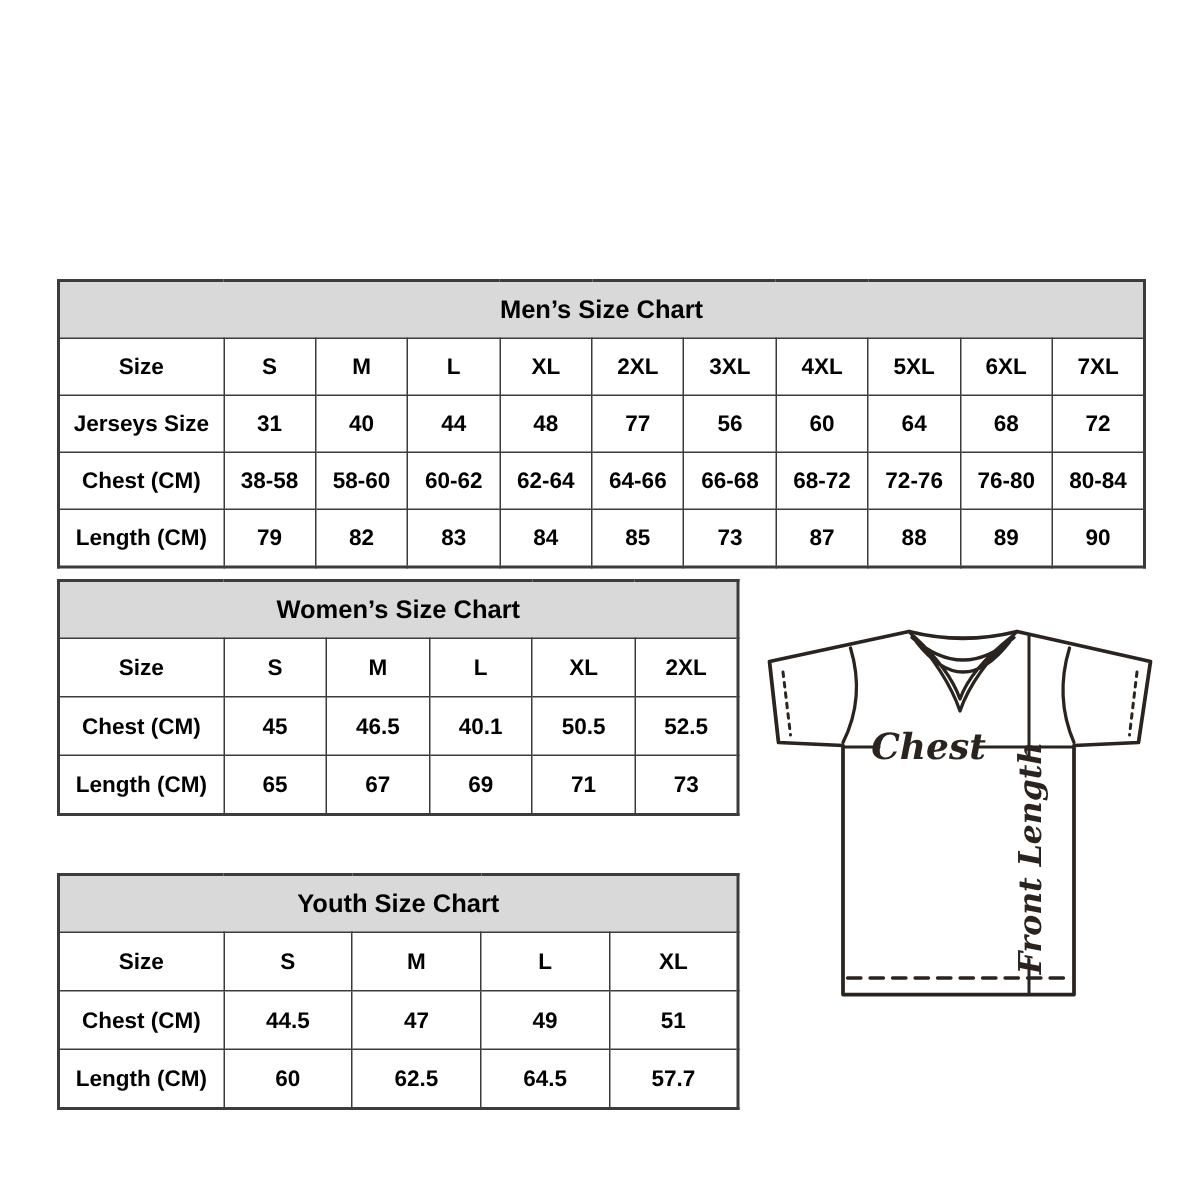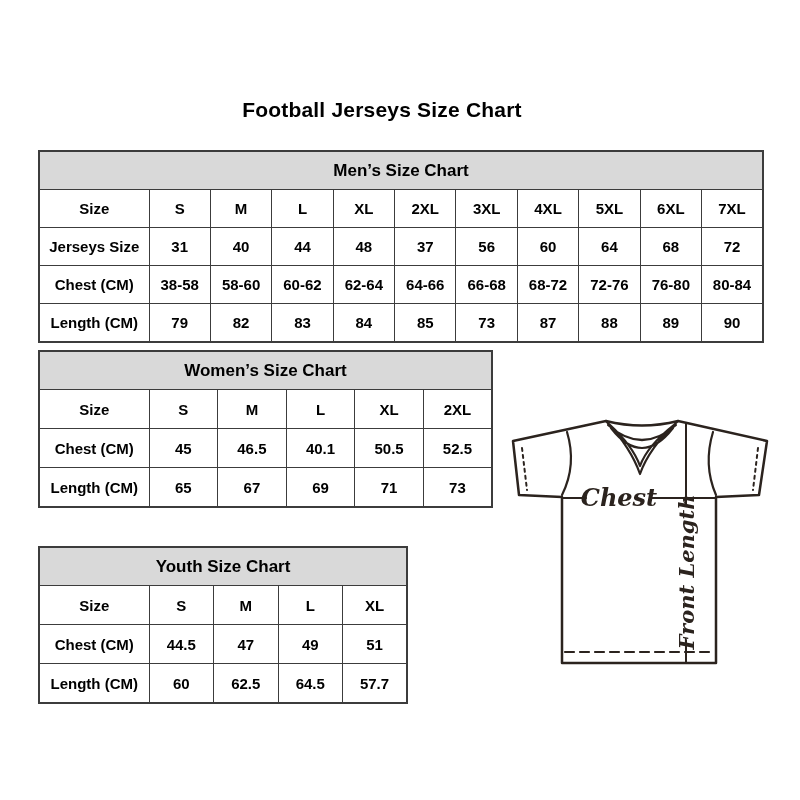--- a/index.html
+++ b/index.html
@@ -1,39 +1,38 @@
 <!DOCTYPE html>
 <html><head>
 <meta charset="utf-8">
 <style>
   html,body{margin:0;padding:0;background:#ffffff;}
   #page{position:relative;width:800px;height:800px;background:#ffffff;overflow:hidden;
         font-family:"Liberation Sans",sans-serif;color:#000;}
   .page-title{position:absolute;left:0;top:98px;width:764px;text-align:center;
               font-size:21px;font-weight:bold;letter-spacing:.2px;}
   table.size-table{position:absolute;border-collapse:collapse;table-layout:fixed;
-                   border:2px solid #3c3c3c;background:#fff;}
+                   border:2px solid #3c3c3c;background:#fff;margin-top:36px;}
   table.size-table th,table.size-table td{border:1.5px solid #3c3c3c;text-align:center;
                    vertical-align:middle;padding:0;font-weight:bold;overflow:hidden;}
   th.chart-title{background:#d9d9d9;font-size:17px;height:37px;}
   table.size-table td{font-size:15px;}
   #men-table{left:38px;top:150px;width:726px;}
   #men-table td{height:37px;}
   #women-table{left:38px;top:350px;width:455px;}
-  #youth-table{left:38px;top:546px;width:370px;}
+  #youth-table{left:38px;top:546px;width:455px;}
   #women-table td,#youth-table td{height:38px;}
   col.label-col{width:110px;}
   #jersey{position:absolute;left:505px;top:400px;width:270px;height:280px;}
   .jersey-text{font-family:"DejaVu Serif",serif;font-style:italic;font-weight:bold;fill:#2b231e;}
 </style>
 </head>
 <body>
 <div id="page">
 
-  <div class="page-title">Football Jerseys Size Chart</div>
 
   <table id="men-table" class="size-table">
       <colgroup>
         <col class="label-col">
         <col>
         <col>
         <col>
         <col>
         <col>
         <col>
@@ -60,21 +59,21 @@
           <td>5XL</td>
           <td>6XL</td>
           <td>7XL</td>
         </tr>
         <tr>
           <td>Jerseys Size</td>
           <td>31</td>
           <td>40</td>
           <td>44</td>
           <td>48</td>
-          <td>37</td>
+          <td>77</td>
           <td>56</td>
           <td>60</td>
           <td>64</td>
           <td>68</td>
           <td>72</td>
         </tr>
         <tr>
           <td>Chest (CM)</td>
           <td>38-58</td>
           <td>58-60</td>

